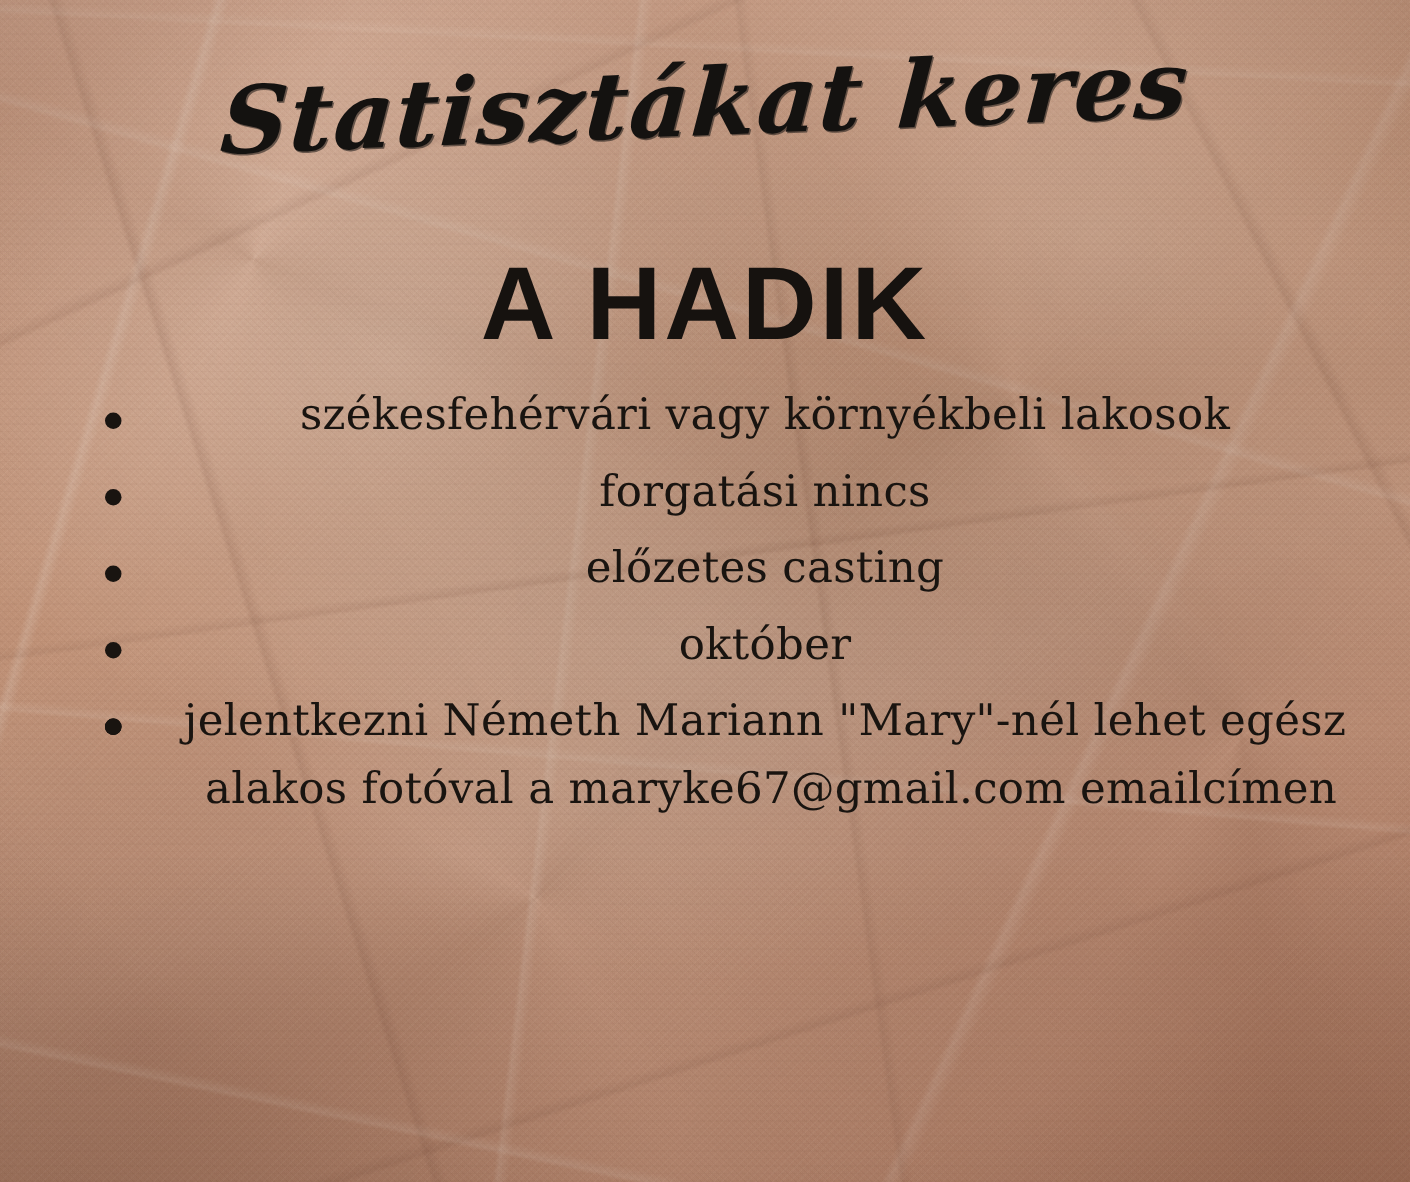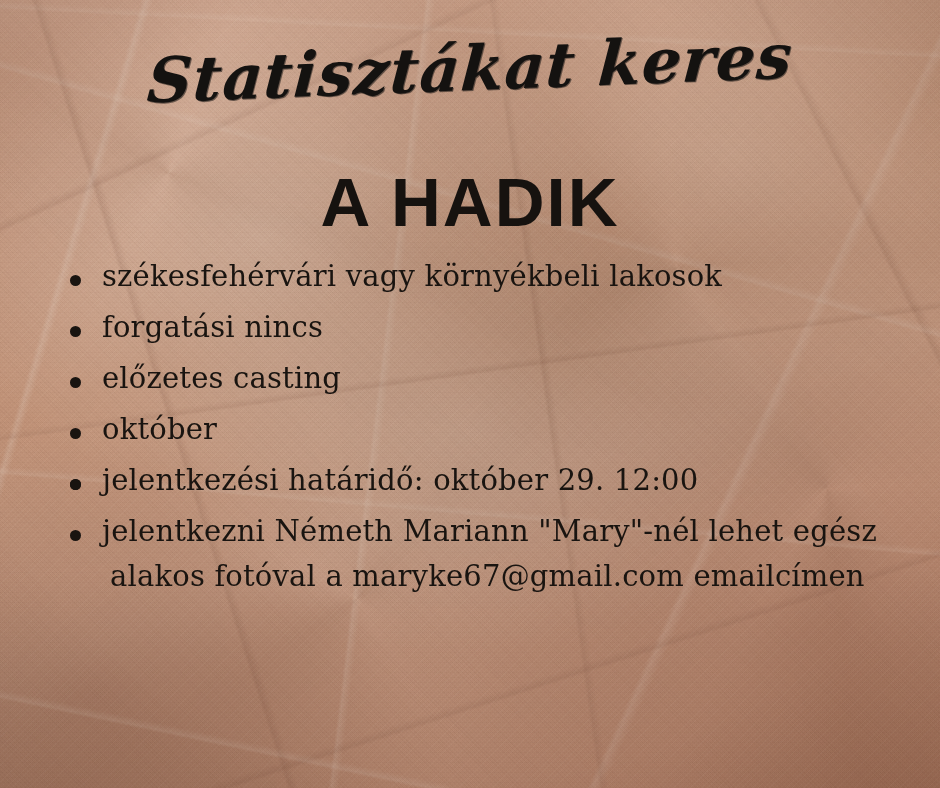--- a/index.html
+++ b/index.html
@@ -129,20 +129,21 @@
     color: #191410;
   }
   ul.bullets li {
     position: relative;
     padding-left: 44px;
     font-family: "DejaVu Serif", serif;
     font-size: 29px;
     line-height: 1.0;
     margin-bottom: 22px;
     letter-spacing: 0.2px;
+    text-align: center;
   }
   ul.bullets li .dot {
     position: absolute;
     left: 12px;
     top: 13px;
     width: 11px;
     height: 11px;
     border-radius: 50%;
     background: #191410;
   }
@@ -191,21 +192,20 @@
       </li>
       <li>
         <span class="dot"></span>
         <span>október</span>
       </li>
       <li>
         <span class="dot"></span>
       </li>
       <li>
         <span class="dot"></span>
-        <span>jelentkezési határidő: október 29. 12:00</span>
       </li>
       <li class="multiline">
         <span class="dot"></span>
         <span class="l1">jelentkezni Németh Mariann "Mary"-nél lehet egész</span>
         <span class="l2">alakos fotóval a maryke67@gmail.com emailcímen</span>
       </li>
     </ul>
 
   </div>
 </div>

